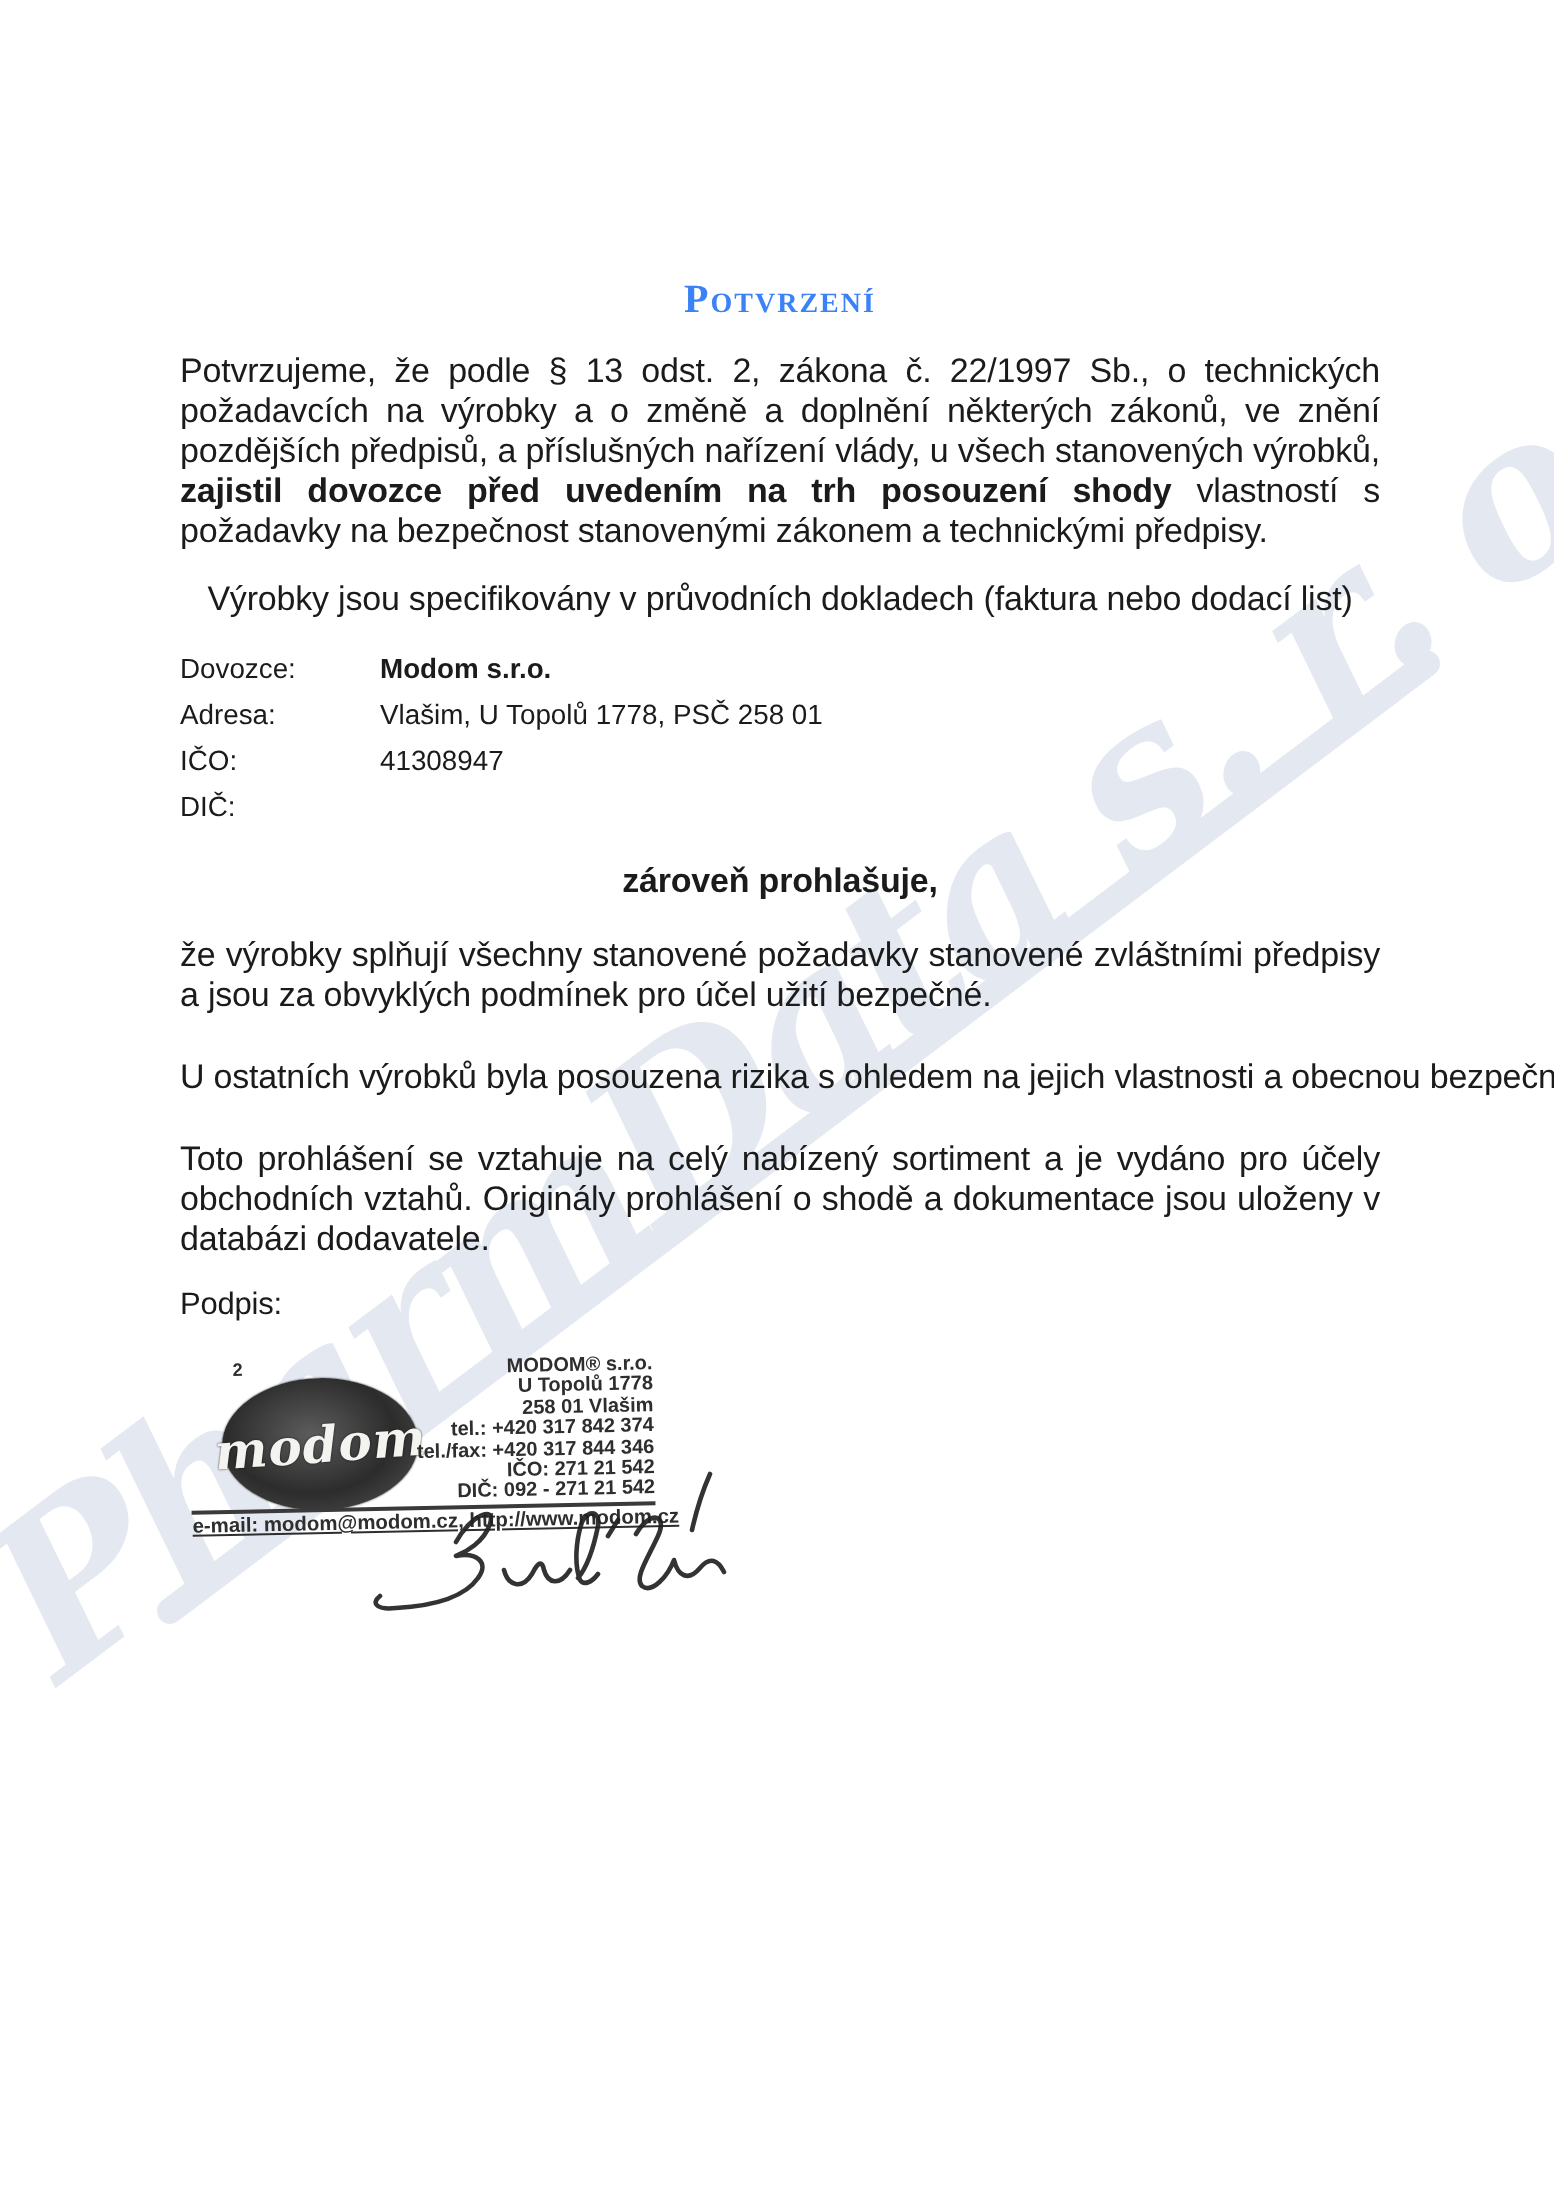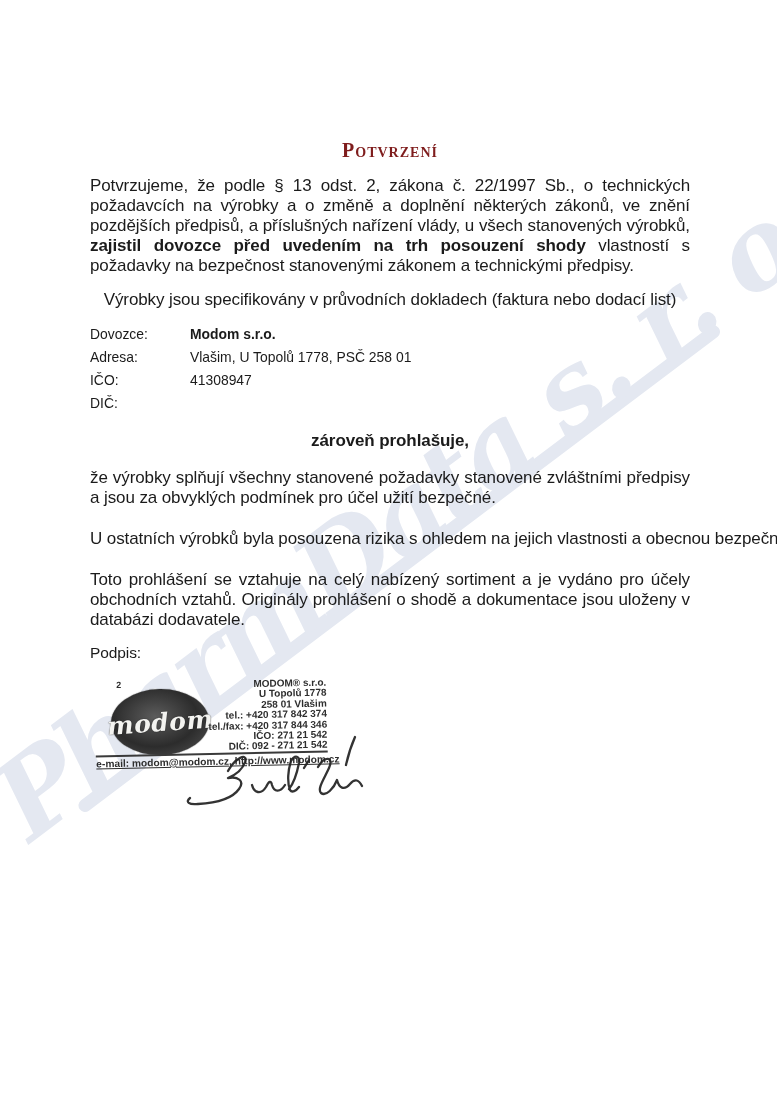--- a/index.html
+++ b/index.html
@@ -19,21 +19,21 @@
   }
   .wm-swash {
     height:13px; width:800px; margin-left:60px; margin-top:-20px;
     background:#e4e8f1; border-radius:7px;
   }
   
   .content { position:absolute; left:90px; top:138px; width:600px; z-index:1; }
   .title {
     margin:0; text-align:center; font-family:"Liberation Serif", serif;
     font-variant:small-caps; font-weight:bold; font-size:20px; line-height:24px;
-    letter-spacing:1px; color:#7f1d1d;
+    letter-spacing:1px; color:#3b82f6;
   }
   p { margin:0; font-size:17px; line-height:20px; letter-spacing:-0.1px; }
   .justify { text-align:justify; }
   .center { text-align:center; }
   .bold { font-weight:bold; }
   .nowrap { white-space:nowrap; }
   .mt14 { margin-top:14px; } .mt18 { margin-top:17px; } .mt13 { margin-top:13px; }
   .mt21 { margin-top:21px; } .mt12 { margin-top:12px; }
   .fields { margin-top:16px; }
   .field-row { display:flex; height:23px; align-items:flex-start; font-size:13.9px; }

